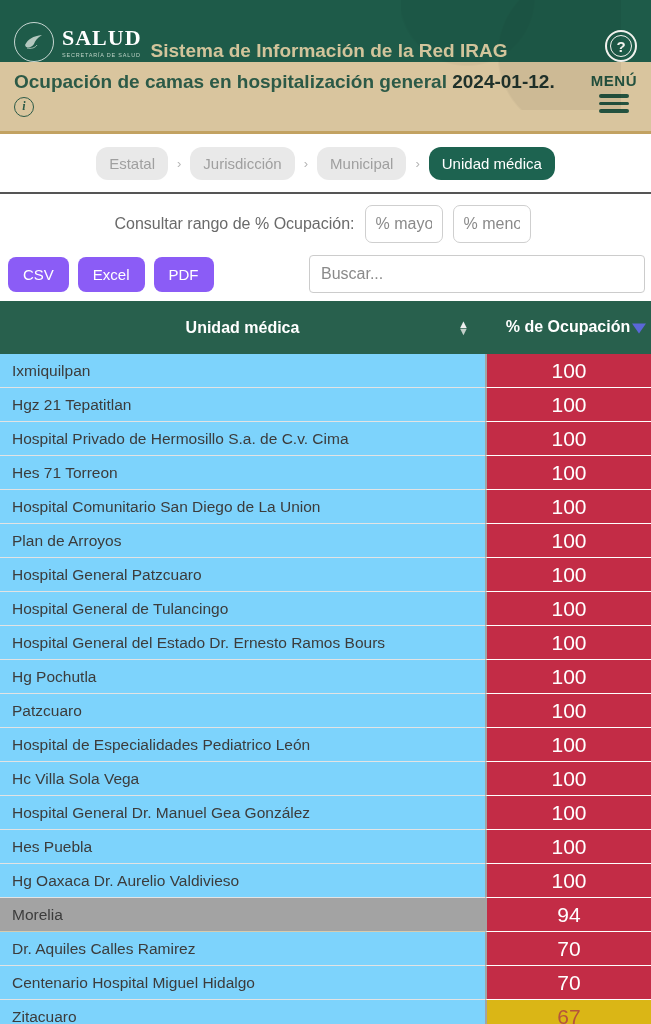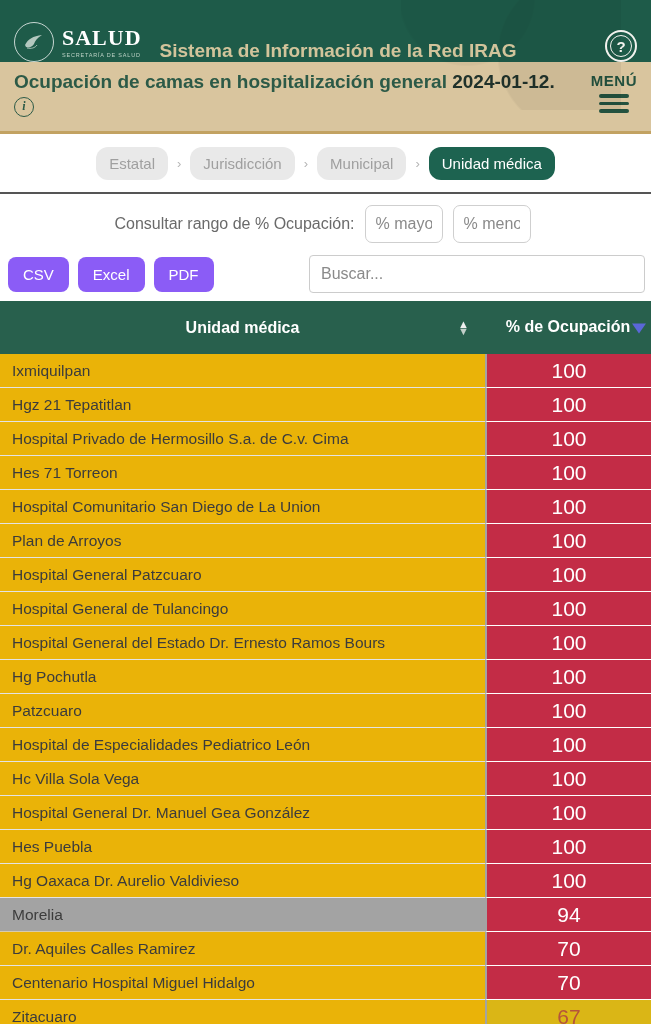--- a/index.html
+++ b/index.html
@@ -22,21 +22,21 @@
     background:
       radial-gradient(circle at 80% 60%, rgba(0,0,0,0.10) 0 40%, transparent 41%),
       radial-gradient(circle at 30% 20%, rgba(0,0,0,0.07) 0 35%, transparent 36%);
     opacity:.5; pointer-events:none;
   }
   .logo{ display:flex; align-items:center; gap:8px; z-index:1; }
   .eagle{ width:40px; height:40px; border-radius:50%; border:1.5px solid rgba(255,255,255,.75);
     display:flex; align-items:center; justify-content:center; }
   .brand{ font-family:"Liberation Serif", serif; font-weight:bold; font-size:22px; color:#ffffff; letter-spacing:1px; line-height:1; }
   .brand-sub{ font-size:5.5px; color:#bdd2c6; letter-spacing:.8px; margin-top:3px; }
-  .app-title{ color:#d2c49b; font-size:19px; font-weight:bold; margin-left:18px; z-index:1; }
+  .app-title{ color:#d2c49b; font-size:19px; font-weight:bold; margin-left:9px; z-index:1; }
   .help{ margin-left:auto; width:32px; height:32px; border:2px solid #f2f2ee; border-radius:50%;
     display:flex; align-items:center; justify-content:center; cursor:pointer; z-index:1; }
   .help-inner{ width:22px; height:22px; border-radius:50%; display:flex; align-items:center; justify-content:center;
     color:#f2f2ee; font-weight:bold; font-size:15px; border:1.5px solid #f2f2ee; }
   
   .band{
     height:72px; background:#d9c59e; border-bottom:3px solid #c2a262;
     display:flex; justify-content:space-between; padding:8px 14px 6px 14px;
   }
   .band-title{ color:#2c5a47; font-size:19px; font-weight:bold; line-height:1.25; }
@@ -70,21 +70,21 @@
   
   .thead{ display:grid; grid-template-columns:1fr 166px; background:#28604d; color:#ffffff; height:53px; }
   .th{ position:relative; display:flex; align-items:center; justify-content:center; font-weight:bold; font-size:16px; cursor:pointer; }
   .th .sort-updown{ position:absolute; right:16px; display:flex; flex-direction:column; line-height:.62; font-size:11px; }
   .sort-updown .up{ color:#f0f0f0; } .sort-updown .down{ color:#c2cfc9; }
   .th-occ{ text-align:center; line-height:1.3; }
   .sort-desc{ position:absolute; right:5px; top:50%; transform:translateY(-46%); width:0; height:0;
     border-left:7px solid transparent; border-right:7px solid transparent; border-top:10px solid #5a67d8; }
   .tbody{ }
   .trow{ display:grid; grid-template-columns:1fr 166px; height:34px; cursor:pointer; }
-  .tname{ background:#eab308; border-bottom:1px solid #e3e3e3; display:flex; align-items:center;
+  .tname{ background:#7dd3fc; border-bottom:1px solid #e3e3e3; display:flex; align-items:center;
     padding-left:12px; font-size:15.5px; color:#3c3c3c; white-space:nowrap; overflow:hidden; }
   .trow.hl .tname{ background:#a3a3a3; border-bottom:1px solid #d6cbae; }
   .tval{ display:flex; align-items:center; justify-content:center; font-size:21px;
     border-bottom:1.5px solid #ffffff; border-left:2px solid #a3a3a3; }
   .tval.red{ background:#c32c46; color:#ffffff; }
   .tval.yellow{ background:#dab616; color:#b5543b; }
 </style>
 </head>
 <body>
 

